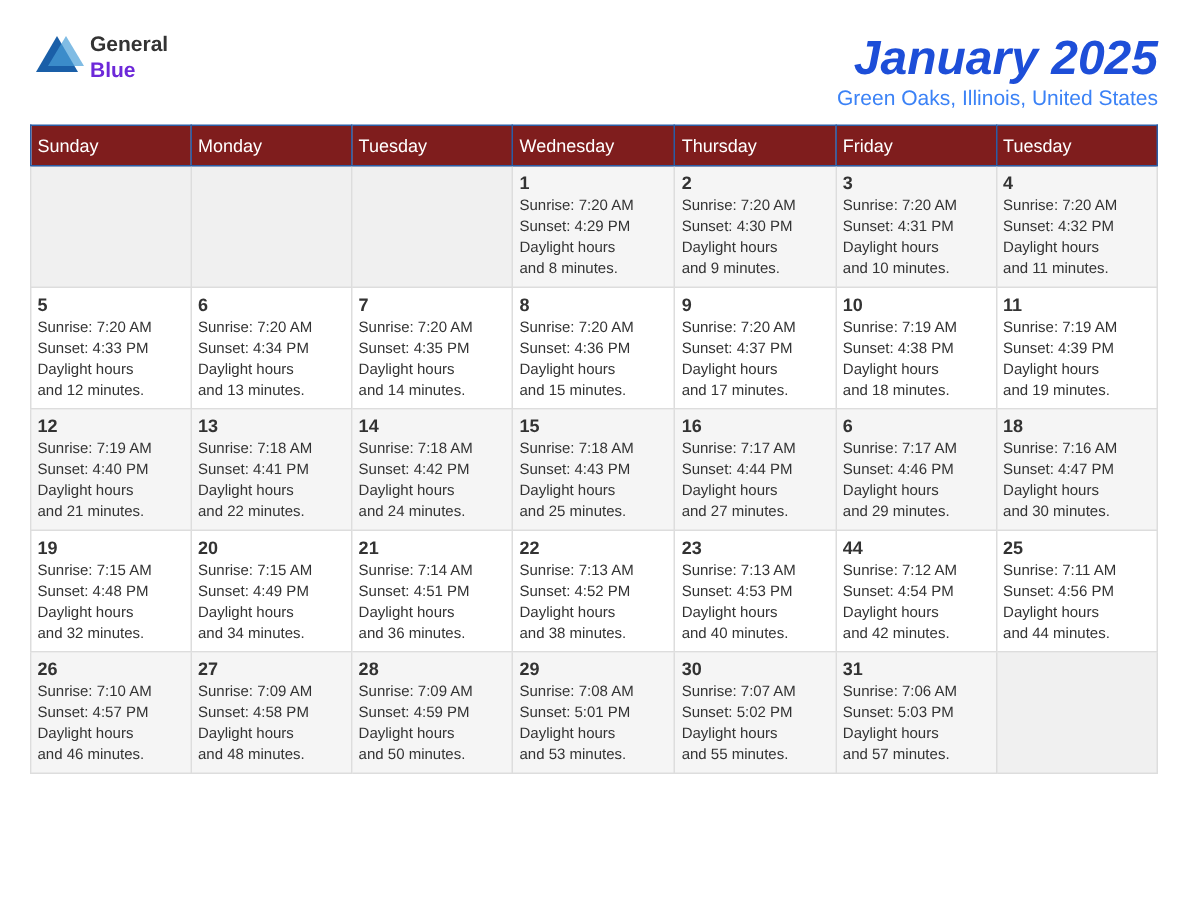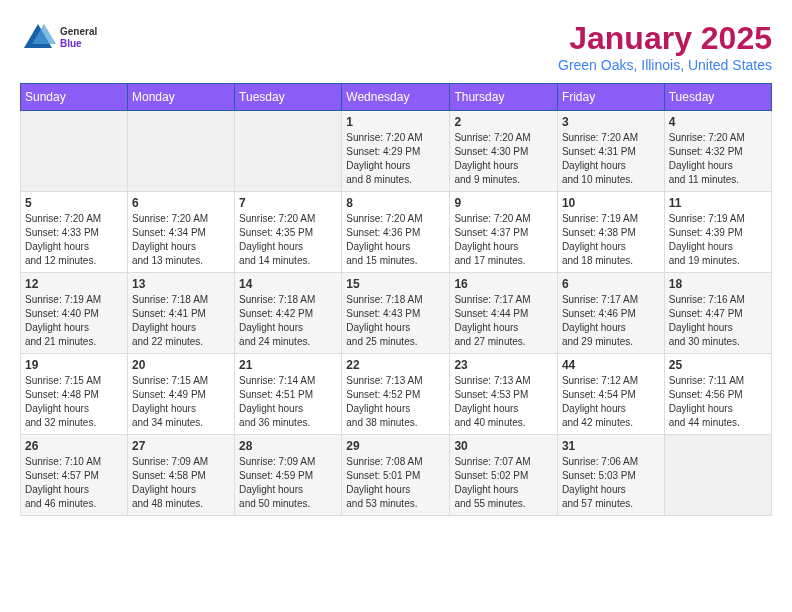--- a/index.html
+++ b/index.html
@@ -16,50 +16,51 @@
       align-items: flex-start;
       margin-bottom: 10px;
     }
     .logo {
       display: flex;
       align-items: center;
     }
     .logo-text {
       display: flex;
       flex-direction: column;
-      font-size: 10px;
+      font-size: 14px;
       font-weight: bold;
       line-height: 1.2;
     }
     .logo-general { color: #333; }
     .logo-blue { color: #6d28d9; }
     .logo-icon {
       width: 36px;
       height: 36px;
       margin-right: 4px;
     }
     .title-block {
       text-align: right;
     }
     .month-title {
       font-size: 32px;
       font-weight: bold;
-      color: #be185d;
+      color: #1d4ed8;
+      font-style: italic;
     }
     .location {
       font-size: 14px;
       color: #3b82f6;
     }
     table {
       width: 100%;
       border-collapse: collapse;
       font-size: 10px;
     }
     thead tr {
-      background-color: #8b5cf6;
+      background-color: #7f1d1d;
       color: #fff;
     }
     thead th {
       padding: 6px 4px;
       text-align: left;
       font-size: 12px;
       font-weight: normal;
       border: 1px solid #2a5da5;
     }
     tbody tr {

